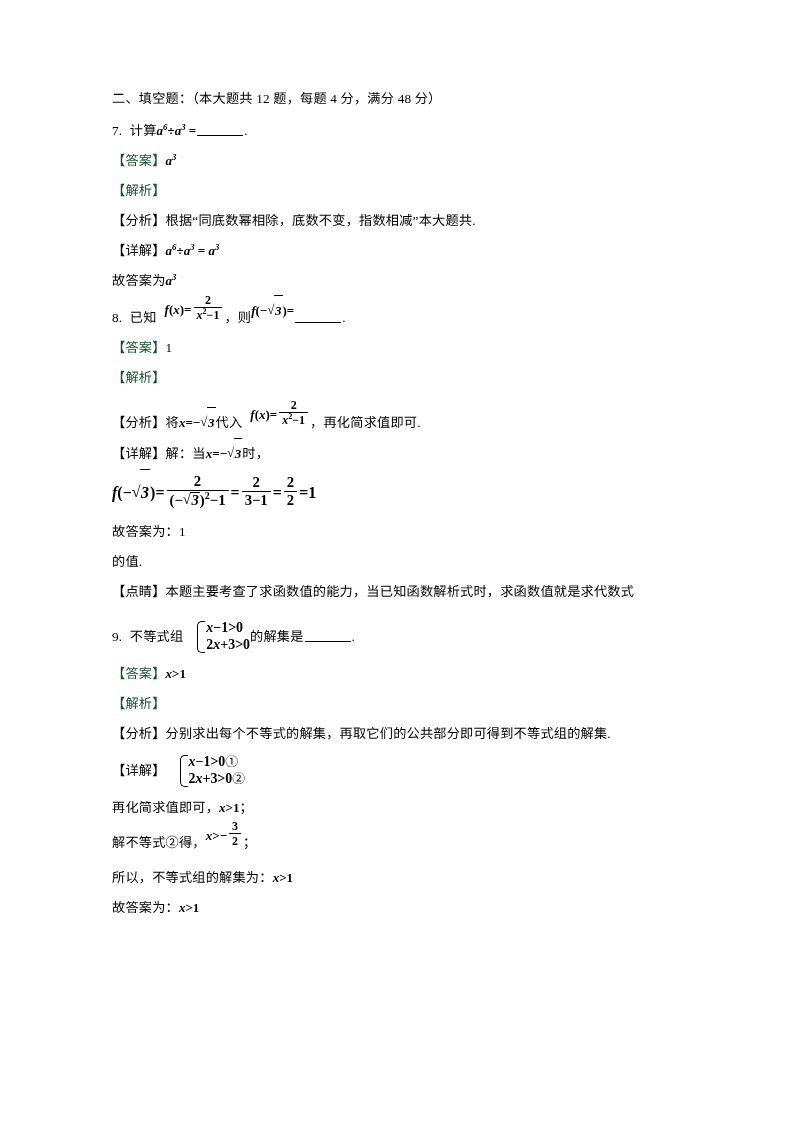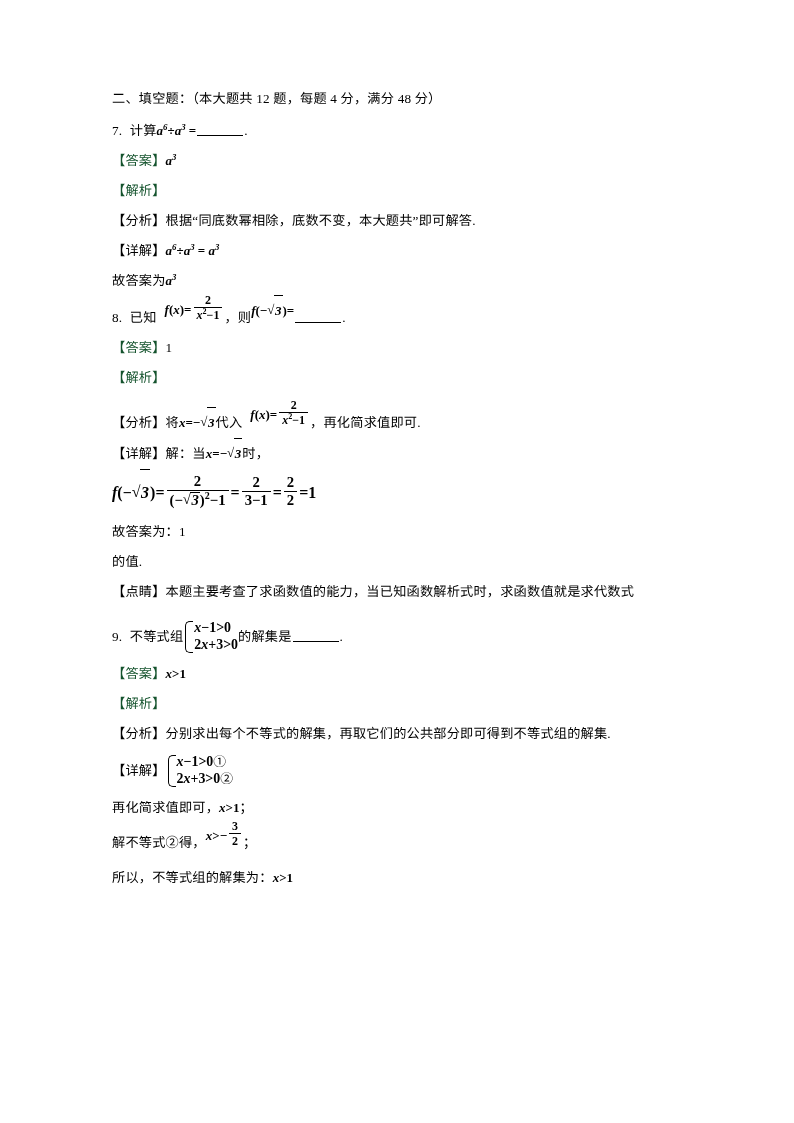--- a/index.html
+++ b/index.html
@@ -140,20 +140,21 @@
   
   .system {
     display: inline-block;
     position: relative;
     vertical-align: -0.55em;
     padding-left: 11px;
     text-align: left;
     font-style: normal;
     font-weight: bold;
     line-height: 1.22;
+    margin-left: 12px;
   }
   .system::before {
     content: "";
     position: absolute;
     left: 2px;
     top: 1px;
     bottom: 1px;
     width: 7px;
     border: 1.4px solid #000;
     border-right: none;
@@ -182,21 +183,21 @@
     </p>
 
     <p class="p">
       <span class="blue lbl">【答案】</span><span class="math"><span>a</span><sup class="ex">3</sup></span>
     </p>
 
     <p class="p">
       <span class="blue lbl">【解析】</span>
     </p>
 
-    <p class="p">【分析】根据“同底数幂相除，底数不变，本大题共”即可解答.</p>
+    <p class="p">【分析】根据“同底数幂相除，底数不变，指数相减”本大题共.</p>
 
     <p class="p">
       <span>【详解】</span><span class="math"><span>a</span><sup class="ex">6</sup><span class="op">÷</span><span>a</span><sup class="ex">3</sup> <span class="op">=</span> <span>a</span><sup class="ex">3</sup></span>
     </p>
 
     <p class="p">
       <span>故答案为</span><span class="math"><span>a</span><sup class="ex">3</sup></span>
     </p>
 
 
@@ -254,15 +255,18 @@
     </p>
 
     <p class="p" style="line-height:40px">
       <span>解不等式②得，</span><span class="raise math"><i>x</i><span class="op">&gt;−</span><span class="frac"><span class="nu">3</span><span class="de">2</span></span></span><span>；</span>
     </p>
 
     <p class="p">
       <span>所以，不等式组的解集为：</span><span class="math"><i>x</i><span class="op">&gt;1</span></span>
     </p>
 
+    <p class="p">
+      <span>故答案为：</span><span class="math"><i>x</i><span class="op">&gt;1</span></span>
+    </p>
 
   </div>
 </div>
 
 </body></html>

